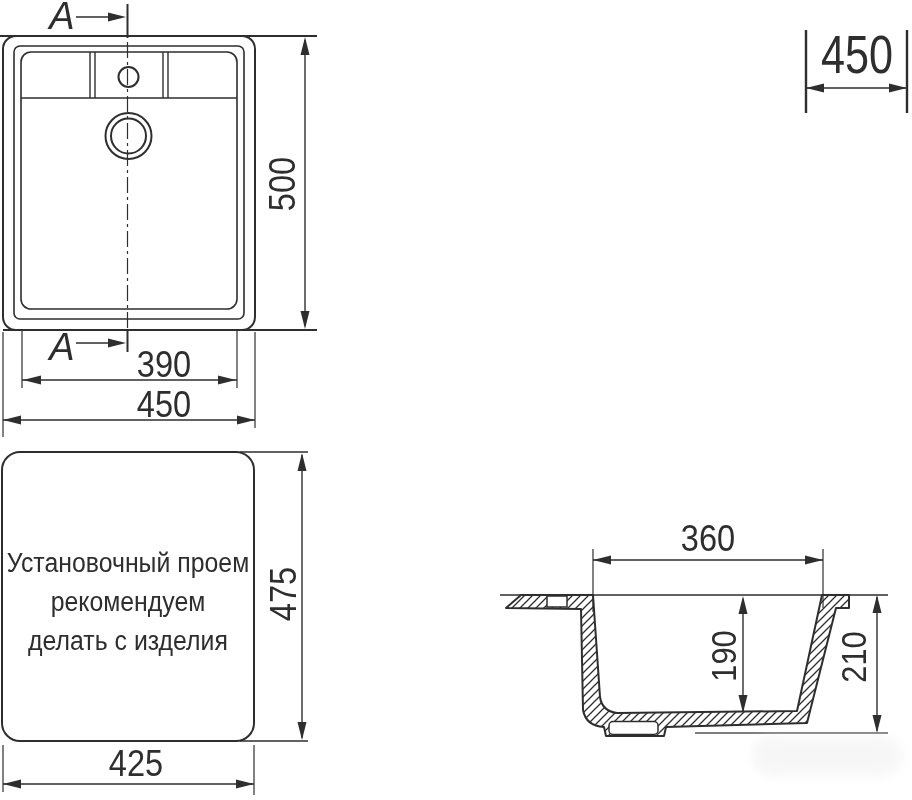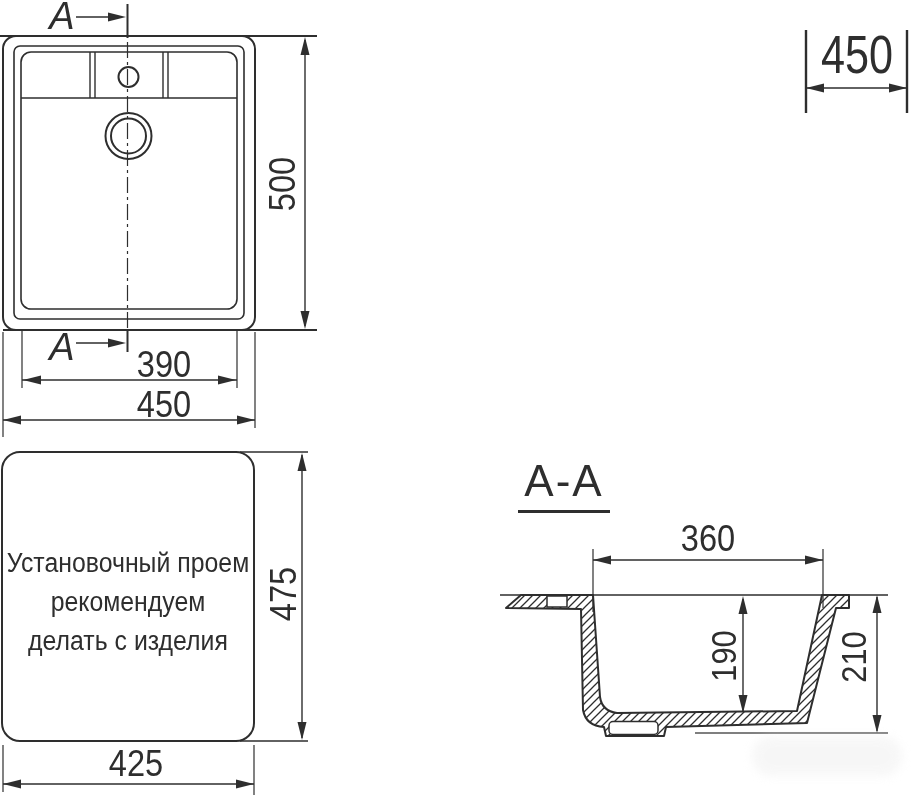--- a/index.html
+++ b/index.html
@@ -151,21 +151,18 @@
 
   <div class="lbl big450" style="left:807px;top:24px;width:100px;height:60px;">450</div>
 
   <div class="lbl note" style="left:8px;top:544px;width:240px;height:38px;">Установочный проем</div>
   <div class="lbl note" style="left:8px;top:583px;width:240px;height:38px;">рекомендуем</div>
   <div class="lbl note" style="left:8px;top:622px;width:240px;height:38px;">делать с изделия</div>
 
   <div class="lbl dim rot" style="left:244px;top:564px;width:80px;height:60px;">475</div>
   <div class="lbl dim sq" style="left:86px;top:744px;width:100px;height:40px;">425</div>
 
-  <div class="lbl sec-title" style="left:511px;top:458px;width:106px;height:52px;">
-    <span class="u">A-A</span>
-  </div>
   <div class="lbl dim sq" style="left:658px;top:519px;width:100px;height:40px;">360</div>
   <div class="lbl dim-sm rot" style="left:684px;top:626px;width:80px;height:60px;">190</div>
   <div class="lbl dim-sm rot" style="left:814px;top:627px;width:80px;height:60px;">210</div>
 
   <div class="watermark"></div>
 </div>
 
 </body></html>

